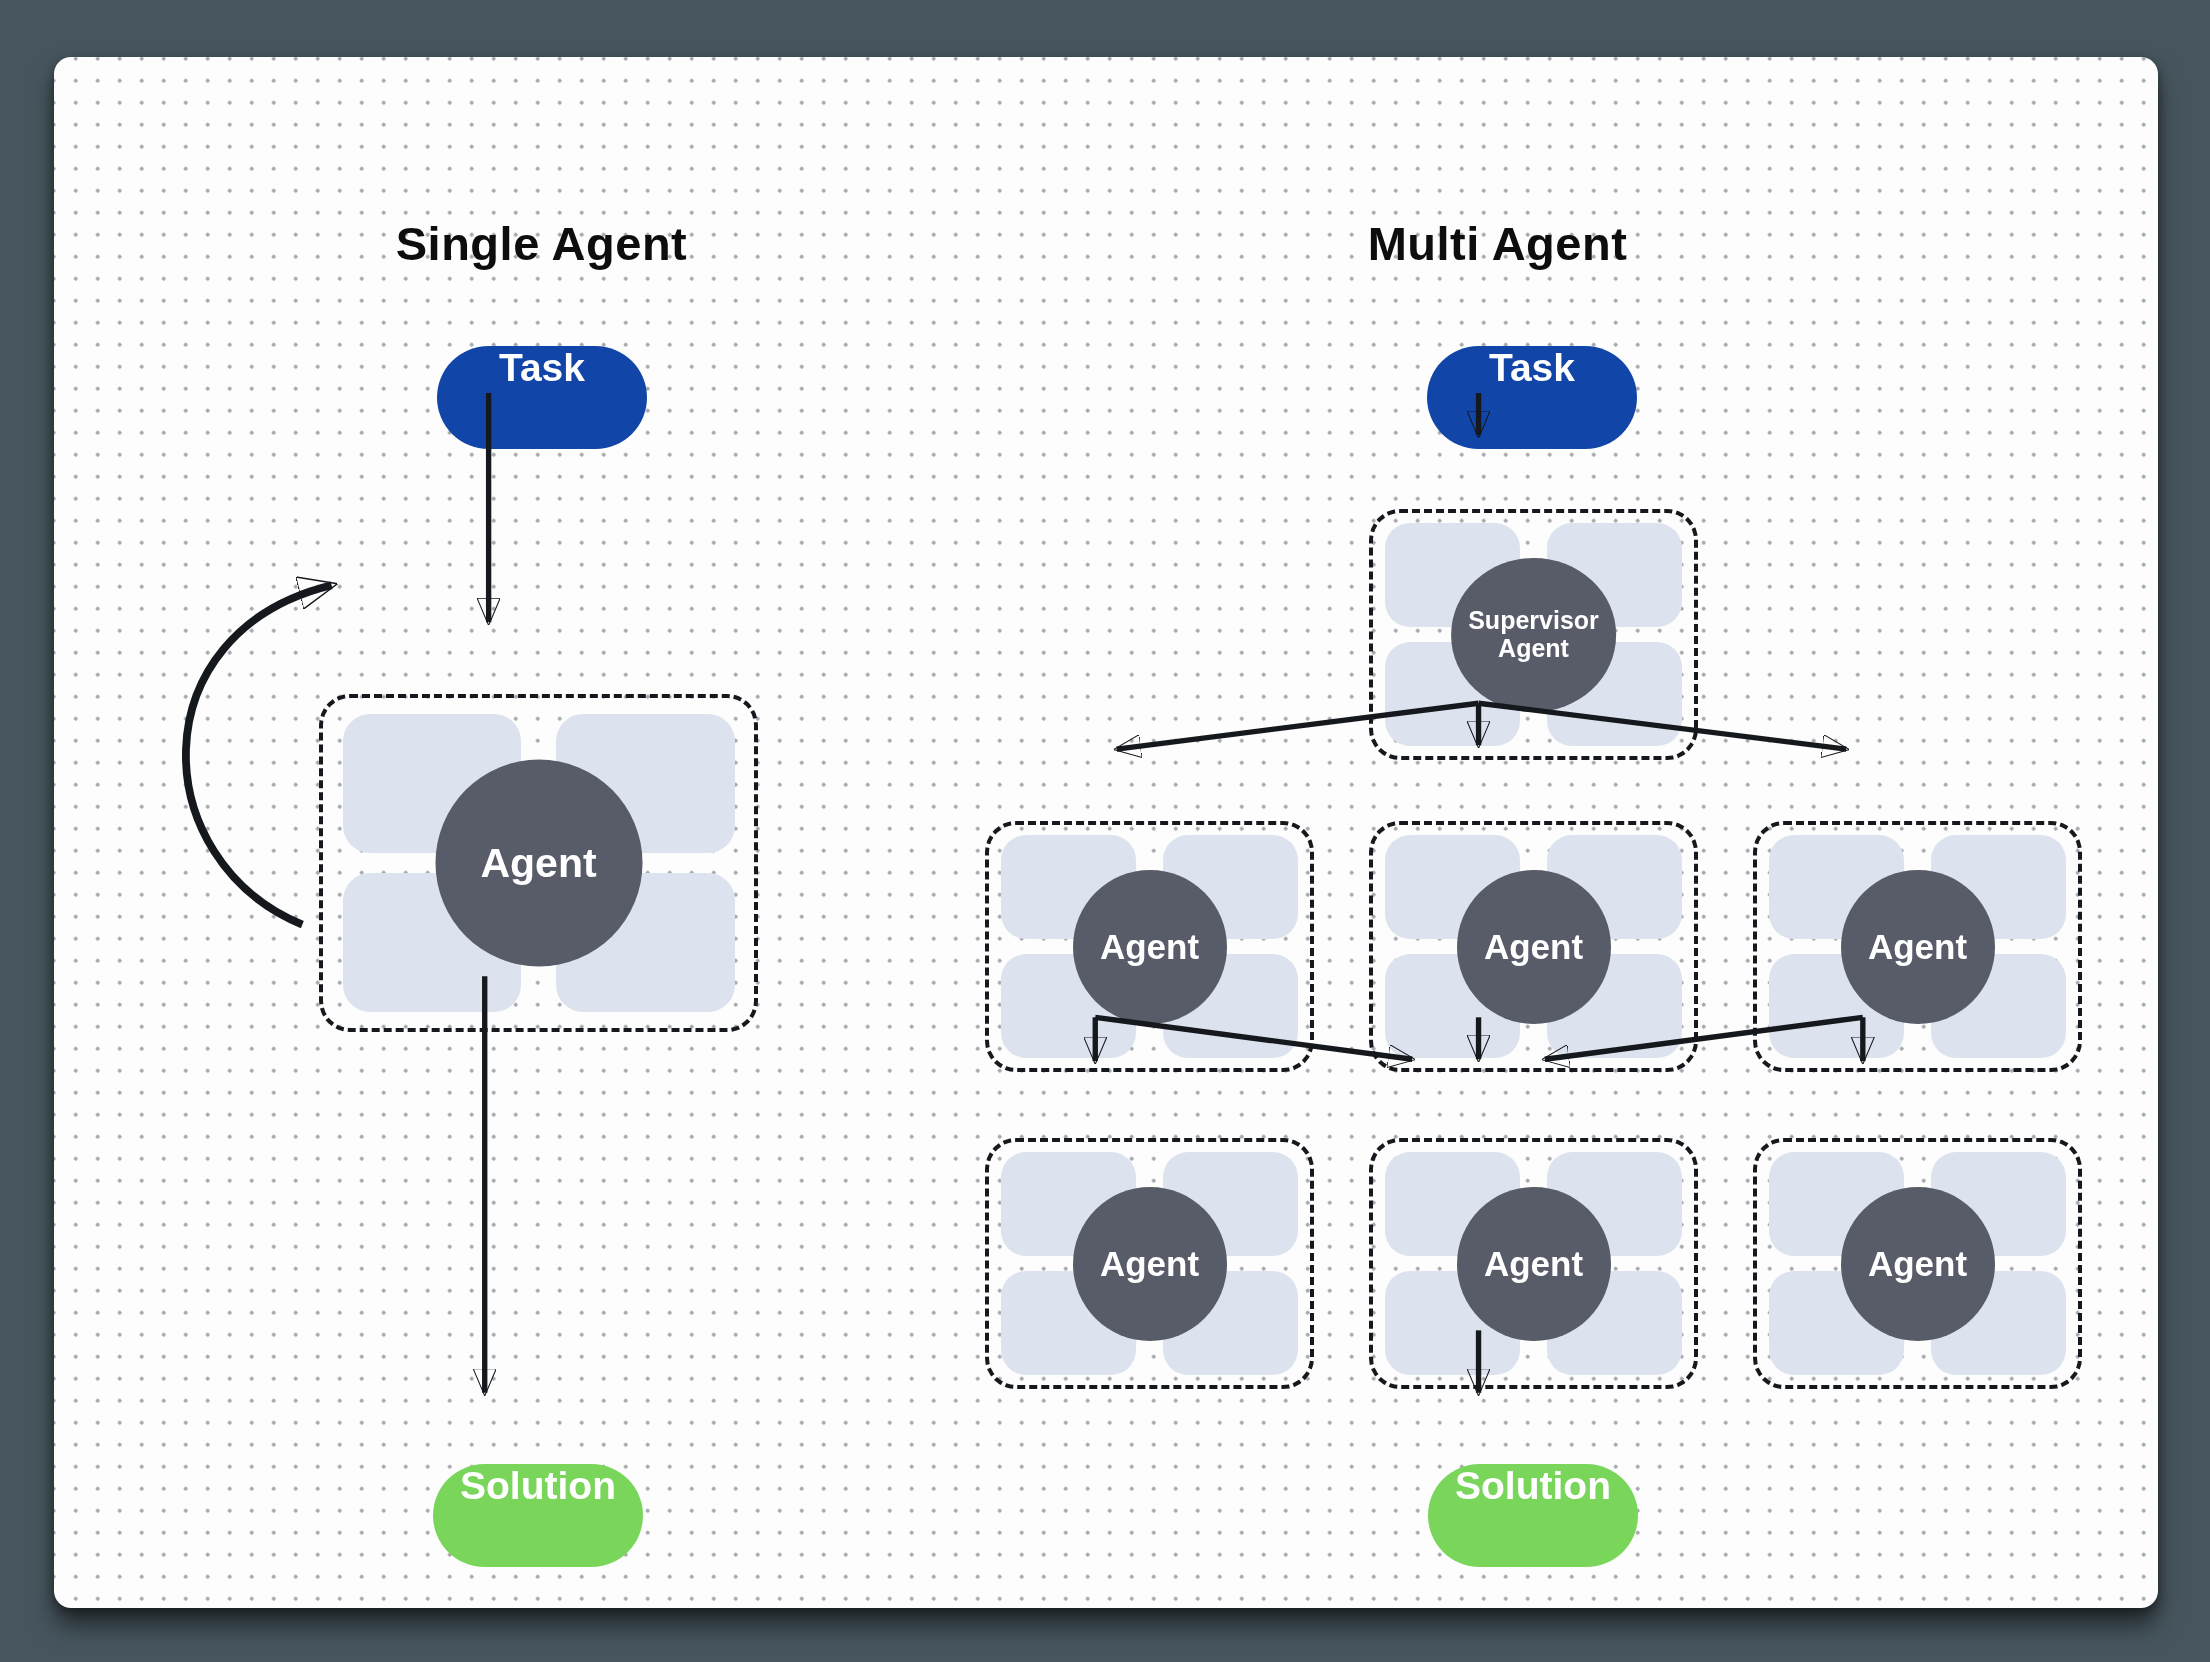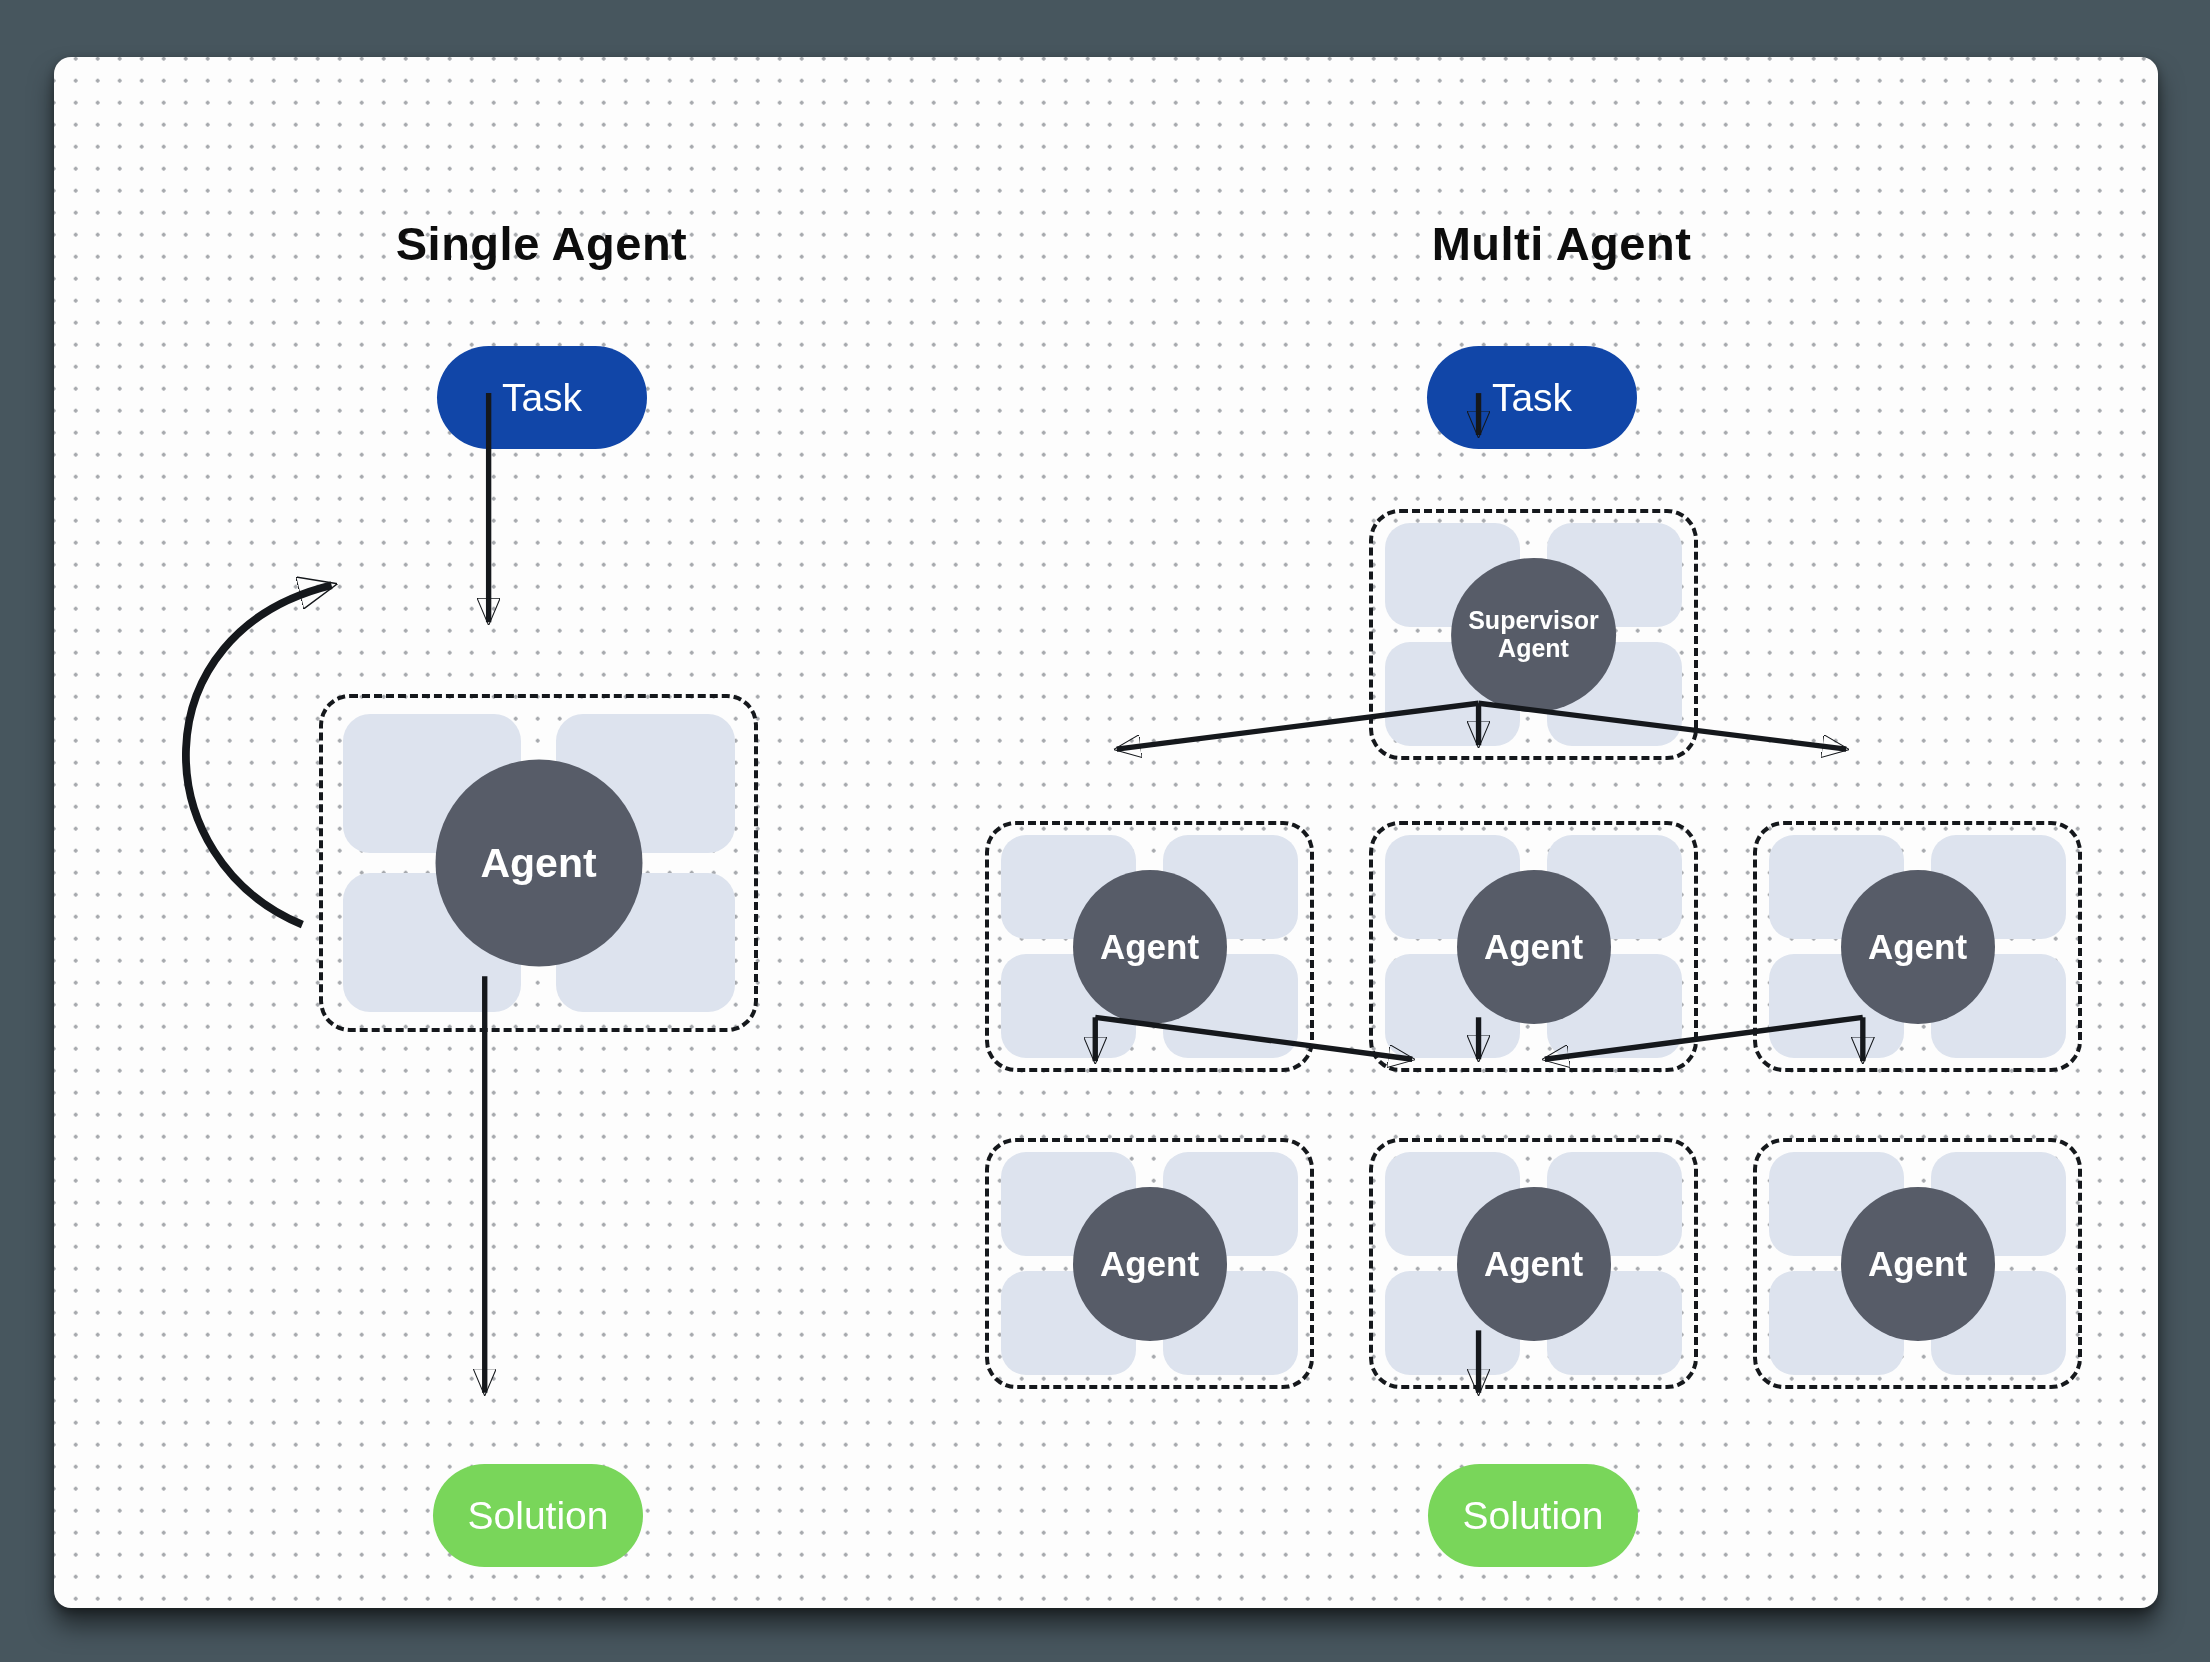--- a/index.html
+++ b/index.html
@@ -14,26 +14,26 @@
     background-position:10.7px 12.7px;
     border-radius:17px;
     box-shadow:0 17.6px 25px rgba(0,0,0,0.5), 0 3.9px 9.8px rgba(0,0,0,0.35);
   }
 
   .title{
     position:absolute; width:507px; text-align:center;
     font-size:47px; font-weight:700; color:#0d0d0d; letter-spacing:0.5px;
   }
   .title.single{left:234px; top:159px;}
-  .title.multi{left:1254px; top:159px;}
+  .title.multi{left:1190px; top:159px;}
 
   .pill{
     position:absolute; width:210px; height:103px; border-radius:52px;
-    display:flex; align-items:center; justify-content:center;
-    color:#ffffff; font-size:39px; font-weight:400;
+    display:flex; align-items:flex-start; justify-content:center;
+    color:#ffffff; font-size:39px; font-weight:700;
   }
   .pill.blue{background:#1146a8;}
   .pill.green{background:#79d65a;}
   .pill.s-task{left:383px; top:289px;}
   .pill.s-solution{left:379px; top:1407px;}
   .pill.m-task{left:1373px; top:289px;}
   .pill.m-solution{left:1374px; top:1407px;}
 
   .abox{
     position:absolute; box-sizing:border-box;

